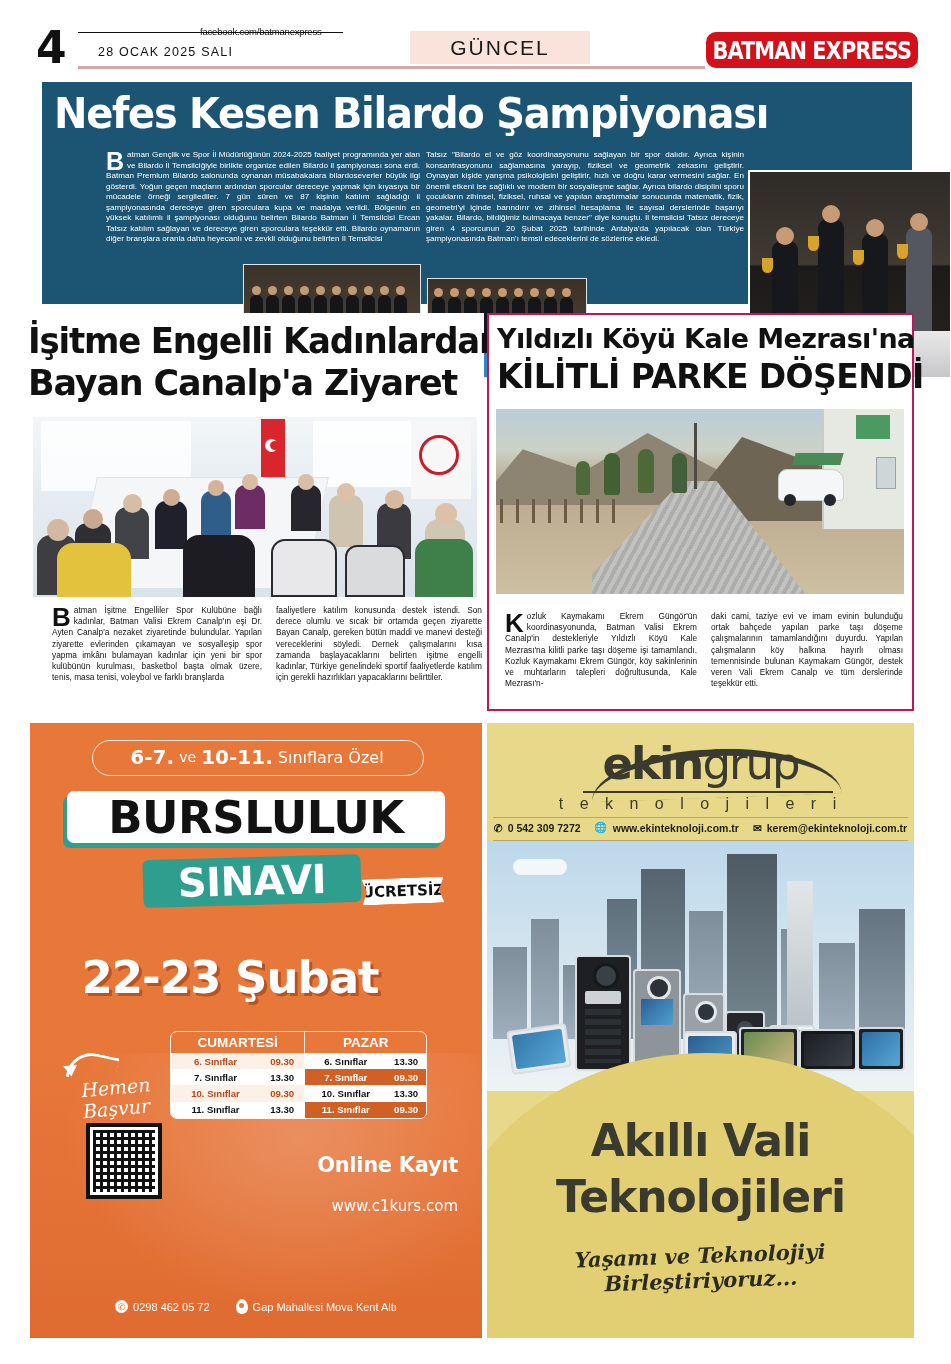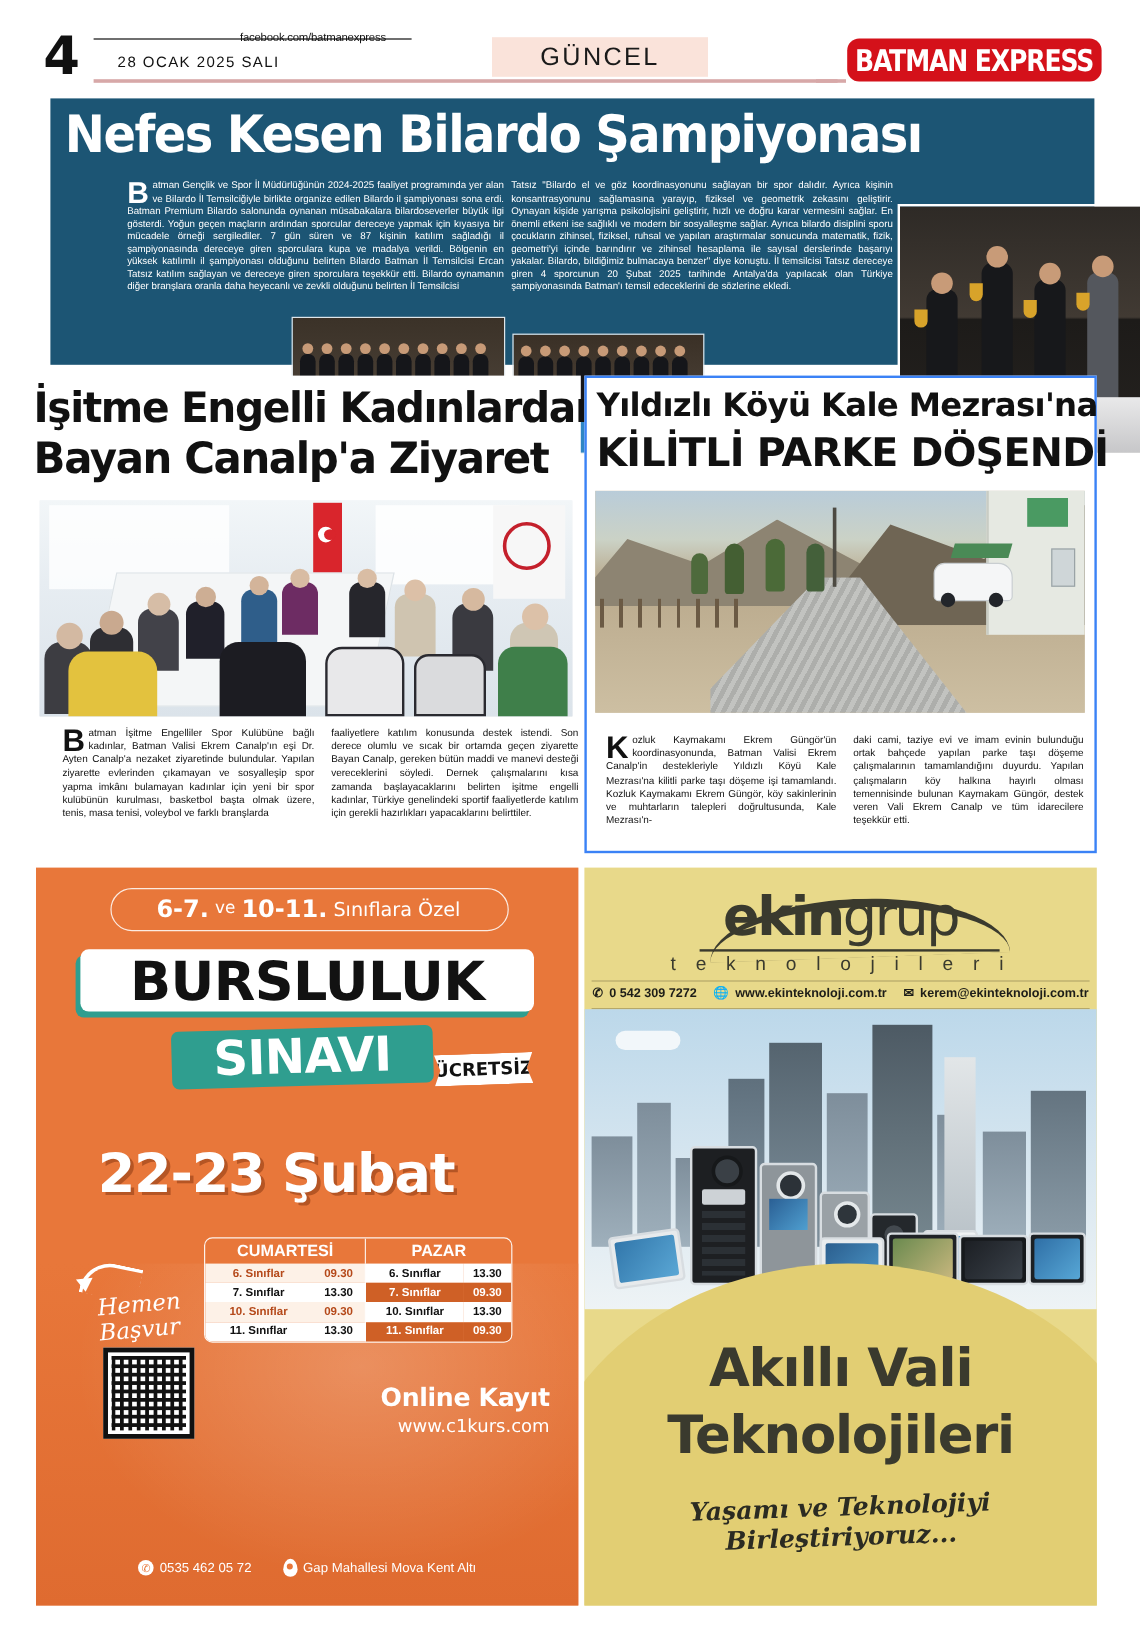--- a/index.html
+++ b/index.html
@@ -44,21 +44,21 @@
   .a2{position:absolute;left:26px;top:313px;width:458px;height:398px;background:#fff;}
   .a2 .hl1{position:absolute;left:2px;top:8px;font-size:35px;font-weight:bold;letter-spacing:-1.2px;color:#111;white-space:nowrap;font-family:"DejaVu Sans",sans-serif;transform:scaleX(.97);transform-origin:left top;}
   .a2 .hl2{position:absolute;left:2px;top:49px;font-size:36px;font-weight:bold;letter-spacing:-1.2px;color:#111;white-space:nowrap;font-family:"DejaVu Sans",sans-serif;transform:scaleX(.97);transform-origin:left top;}
   .a2 .photo{position:absolute;left:7px;top:104px;width:444px;height:180px;overflow:hidden;background:linear-gradient(#eef2f5,#dfe6ec 55%,#cfd7de);}
   .a2 .col{position:absolute;font-size:8.3px;line-height:11.2px;color:#111;text-align:justify;font-family:"Liberation Sans",sans-serif;}
   .a2 .colA{left:26px;top:292px;width:210px;}
   .a2 .colB{left:250px;top:292px;width:206px;}
   .dropcapB{float:left;font-size:26px;line-height:20px;font-weight:bold;padding:2px 3px 0 0;color:#111;}
 
   
-  .a3{position:absolute;left:487px;top:313px;width:427px;height:398px;border:2px solid #3b82f6;background:#fff;box-sizing:border-box;}
+  .a3{position:absolute;left:487px;top:313px;width:427px;height:398px;border:2px solid #be185d;background:#fff;box-sizing:border-box;}
   .a3 .hl1{position:absolute;left:8px;top:8px;width:408px;text-align:center;font-size:27px;font-weight:bold;letter-spacing:-.6px;color:#111;white-space:nowrap;font-family:"DejaVu Sans",sans-serif;}
   .a3 .hl2{position:absolute;left:8px;top:42px;width:408px;text-align:center;font-size:33px;font-weight:bold;letter-spacing:-.6px;color:#111;white-space:nowrap;font-family:"DejaVu Sans",sans-serif;transform:scaleX(1.0);}
   .a3 .photo{position:absolute;left:7px;top:94px;width:408px;height:185px;overflow:hidden;background:#cfc2a8;}
   .a3 .col{position:absolute;font-size:8.3px;line-height:11.2px;color:#111;text-align:justify;font-family:"Liberation Sans",sans-serif;}
   .a3 .colA{left:16px;top:296px;width:192px;}
   .a3 .colB{left:222px;top:296px;width:192px;}
 
   
   .ad1{position:absolute;left:30px;top:723px;width:452px;height:615px;background:#e8773a;overflow:hidden;}
   .ad1 .hand{position:absolute;left:0;top:330px;width:452px;height:285px;background:
@@ -87,21 +87,21 @@
   .hemen{position:absolute;left:52px;top:352px;width:120px;color:#fff;font-family:"DejaVu Serif",serif;font-style:italic;font-size:19px;line-height:21px;transform:rotate(-5deg);}
   .arrow{position:absolute;left:38px;top:330px;width:46px;height:26px;border-top:3px solid #fff;border-left:3px solid #fff;border-radius:26px 0 0 0;transform:rotate(12deg);}
   .arrow::after{content:"";position:absolute;left:-6px;top:14px;border-left:7px solid transparent;border-right:7px solid transparent;border-top:11px solid #fff;transform:rotate(-18deg);}
   .qr{position:absolute;left:56px;top:400px;width:62px;height:62px;background:#fff;border:4px solid #111;padding:3px;}
   .qrinner{width:100%;height:100%;background-image:
       linear-gradient(90deg,#111 50%,transparent 50%),
       linear-gradient(#111 50%,transparent 50%);
       background-size:7px 7px,7px 7px;background-color:#fff;}
   .online{position:absolute;right:24px;top:430px;text-align:right;color:#fff;font-family:"DejaVu Sans",sans-serif;}
   .online .t1{font-size:21px;font-weight:bold;letter-spacing:-.3px;}
-  .online .t2{font-size:15px;margin-top:2px;}
+  .online .t2{font-size:15px;margin-top:20px;}
   .c1kurs{position:absolute;left:0;top:480px;width:452px;text-align:center;font-size:80px;font-weight:bold;color:#fff;letter-spacing:-3px;font-family:"DejaVu Sans",sans-serif;line-height:86px;}
   .adfoot{position:absolute;left:0;top:576px;width:452px;display:flex;justify-content:center;gap:26px;color:#fff;font-size:11px;font-family:"Liberation Sans",sans-serif;align-items:center;}
   .fi{display:inline-flex;align-items:center;gap:5px;}
   .cdot{width:13px;height:13px;border-radius:50%;background:#fff;color:#e8773a;font-size:9px;display:flex;align-items:center;justify-content:center;}
   .pin{width:12px;height:15px;background:#fff;border-radius:50% 50% 50% 50%/60% 60% 40% 40%;position:relative;}
   .pin::after{content:"";position:absolute;left:3.5px;top:3.5px;width:5px;height:5px;border-radius:50%;background:#e8773a;}
 
   
   .ad2{position:absolute;left:487px;top:723px;width:427px;height:615px;background:#e8d98a;overflow:hidden;}
   .ekwrap{position:absolute;left:0;top:14px;width:427px;text-align:center;}
@@ -283,21 +283,21 @@
       <div style="position:absolute;left:108px;top:44px;width:16px;height:42px;background:#445f33;border-radius:8px 8px 3px 3px;"></div>
       <div style="position:absolute;left:142px;top:40px;width:16px;height:44px;background:#4b6a38;border-radius:8px 8px 3px 3px;"></div>
       <div style="position:absolute;left:176px;top:44px;width:15px;height:40px;background:#44603a;border-radius:8px 8px 3px 3px;"></div>
 
       <div style="position:absolute;left:198px;top:14px;width:3px;height:66px;background:#4d4a42;"></div>
 
       <div style="position:absolute;left:4px;top:90px;width:120px;height:24px;background:repeating-linear-gradient(90deg,#6b5a44 0 3px,transparent 3px 16px);"></div>
     </div>
 
     <div class="col colA"><span class="dropcapB">K</span><span>ozluk Kaymakamı Ekrem Güngör'ün koordinasyonunda, Batman Valisi Ekrem Canalp'in destekleriyle Yıldızlı Köyü Kale Mezrası'na kilitli parke taşı döşeme işi tamamlandı. Kozluk Kaymakamı Ekrem Güngör, köy sakinlerinin ve muhtarların talepleri doğrultusunda, Kale Mezrası'n-</span></div>
-    <div class="col colB">daki cami, taziye evi ve imam evinin bulunduğu ortak bahçede yapılan parke taşı döşeme çalışmalarının tamamlandığını duyurdu. Yapılan çalışmaların köy halkına hayırlı olması temennisinde bulunan Kaymakam Güngör, destek veren Vali Ekrem Canalp ve tüm idarecilere teşekkür etti.</div>
+    <div class="col colB">daki cami, taziye evi ve imam evinin bulunduğu ortak bahçede yapılan parke taşı döşeme çalışmalarının tamamlandığını duyurdu. Yapılan çalışmaların köy halkına hayırlı olması temennisinde bulunan Kaymakam Güngör, destek veren Vali Ekrem Canalp ve tüm derslerinde teşekkür etti.</div>
   </div>
 
   <div class="ad1">
     <div class="hand"></div>
 
     <div class="pill"></div>
     <div class="pilltxt">
       <b>6-7.</b>&nbsp;<span class="sm">ve</span>&nbsp;<b>10-11.</b>&nbsp;<span>Sınıflara Özel</span>
     </div>
 
@@ -362,21 +362,21 @@
 
     <div class="online">
       <div class="t1">Online Kayıt</div>
       <div class="t2">www.c1kurs.com</div>
     </div>
 
 
     <div class="adfoot">
       <span class="fi">
         <span class="cdot">✆</span>
-        <span>0535 462 05 72</span>
+        <span>0298 462 05 72</span>
       </span>
       <span class="fi">
         <span class="pin"></span>
         <span>Gap Mahallesi Mova Kent Altı</span>
       </span>
     </div>
   </div>
 
   <div class="ad2">
     <div class="ekwrap">

